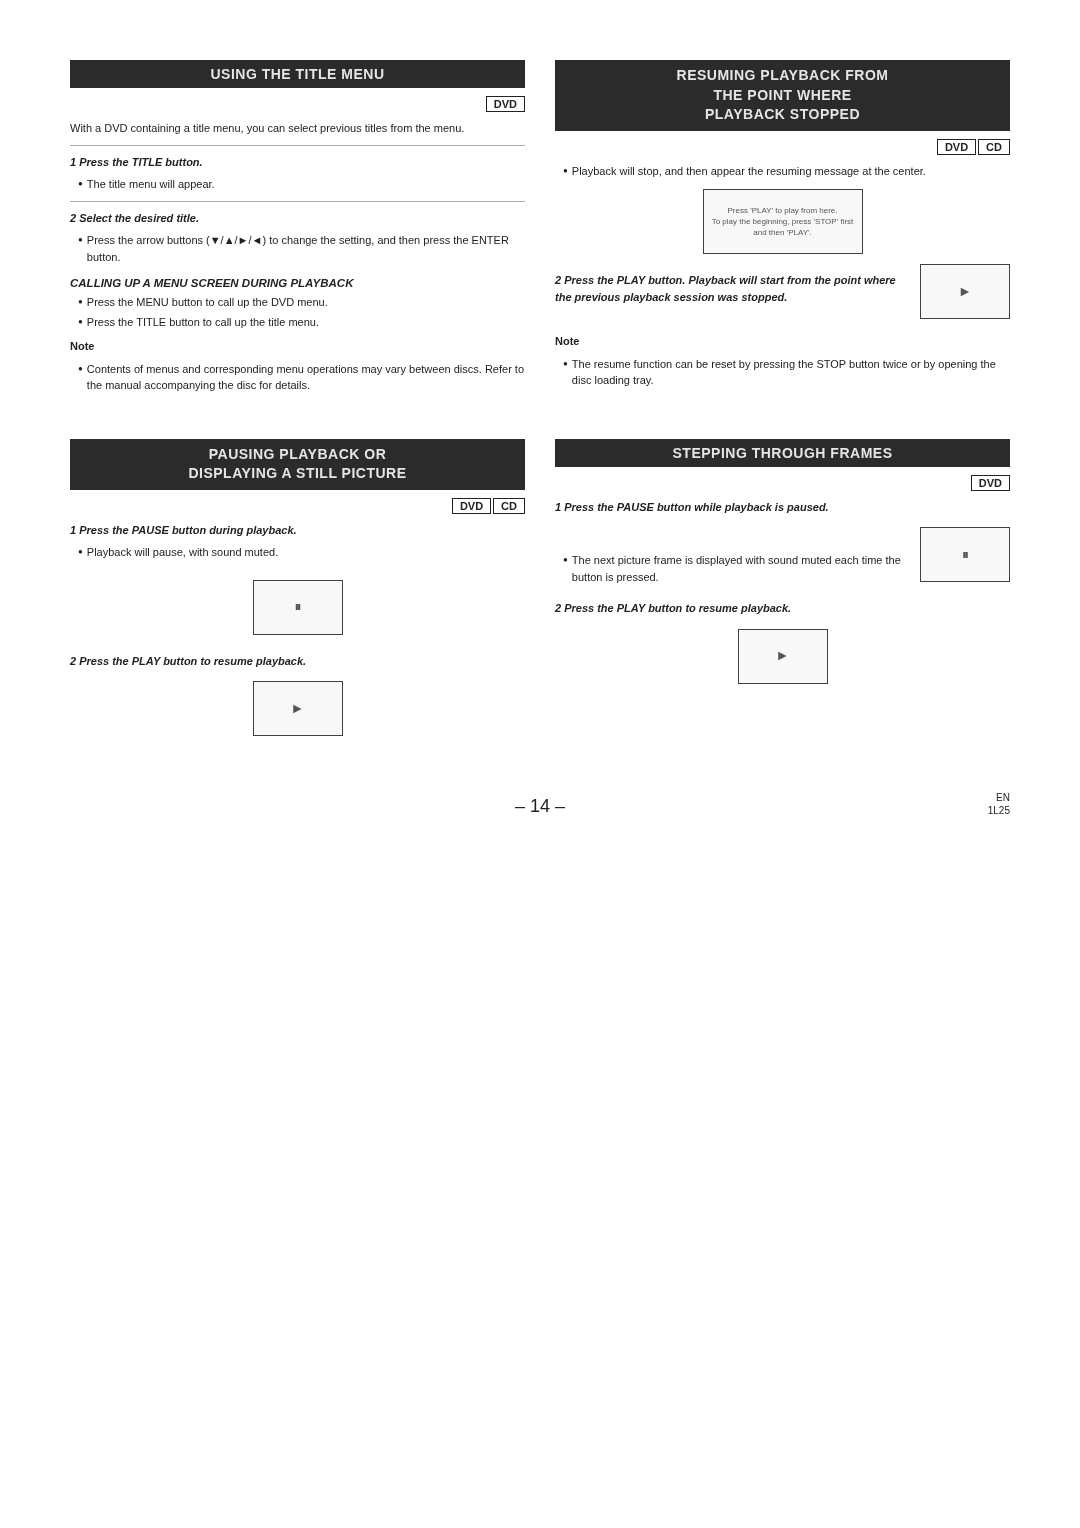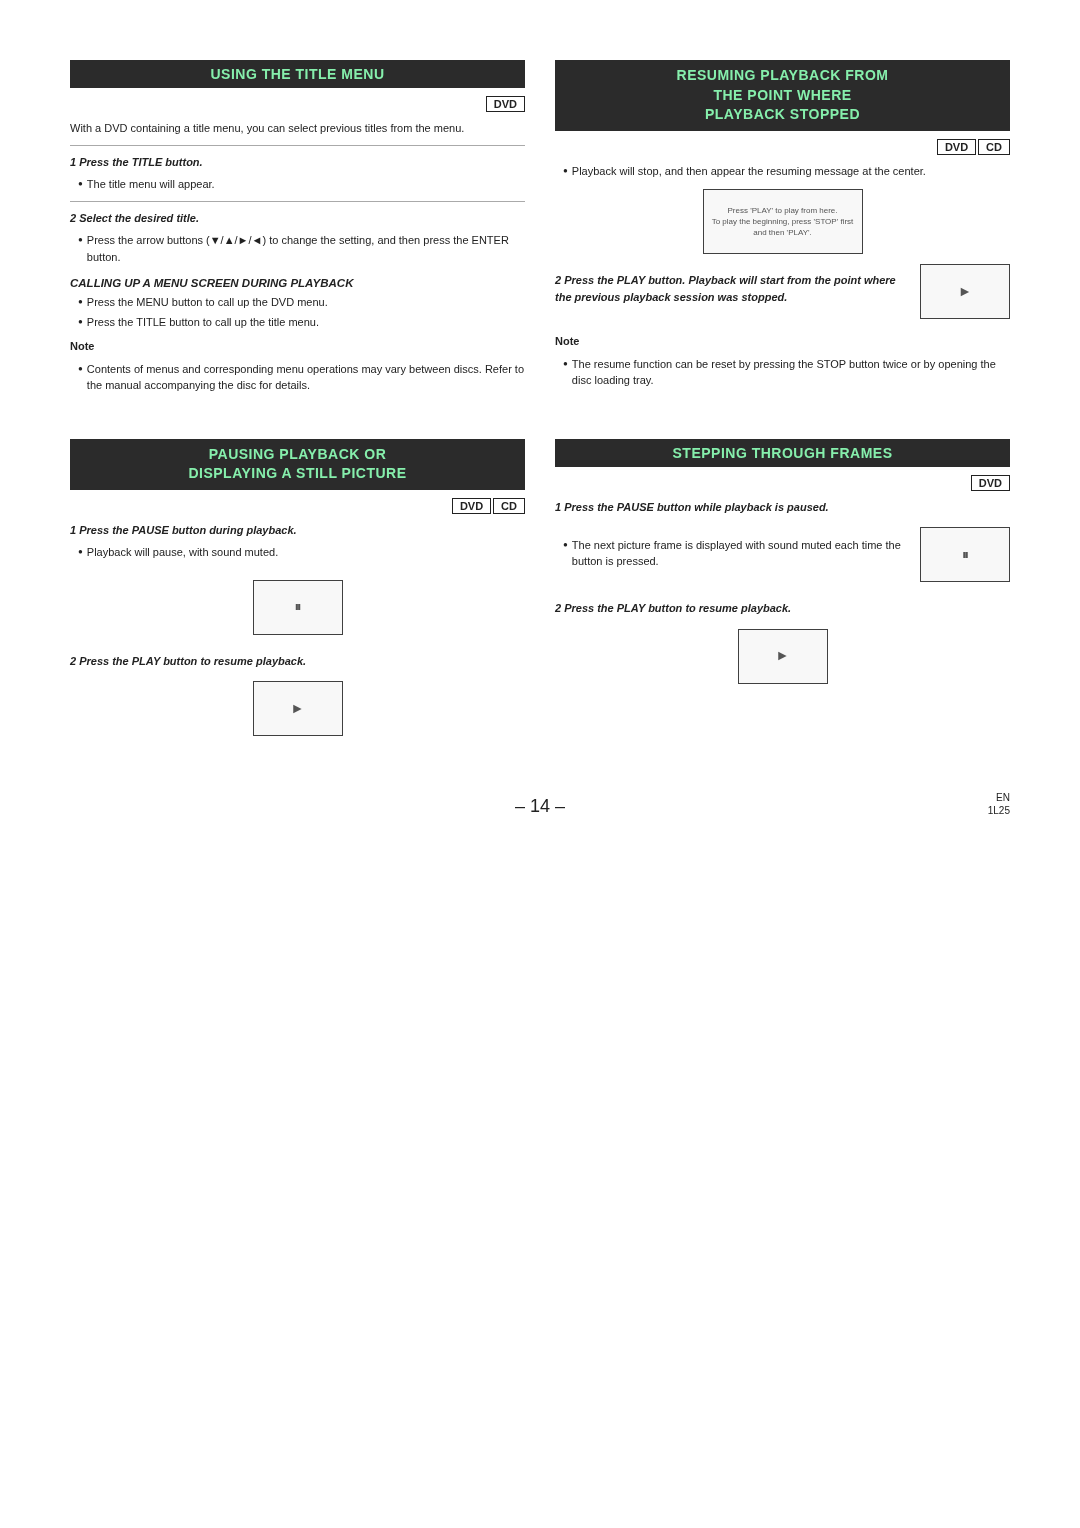--- a/index.html
+++ b/index.html
@@ -21,21 +21,21 @@
 
     .two-col {
       display: grid;
       grid-template-columns: 1fr 1fr;
       gap: 0 30px;
     }
 
     
     .section-header {
       background: #2b2b2b;
-      color: #86efac;
+      color: #e5e5e5;
       text-align: center;
       font-weight: bold;
       font-size: 14px;
       padding: 6px 10px;
       text-transform: uppercase;
       letter-spacing: 0.5px;
       margin-bottom: 8px;
     }
 
     
@@ -301,21 +301,21 @@
       </div>
     </div>
 
     <div class="section-col">
       <div class="section-header">STEPPING THROUGH FRAMES</div>
       <div class="badge-row">
         <span class="badge">DVD</span>
       </div>
       <div class="section-body">
         <p class="step">1   Press the PAUSE button while playback is paused.</p>
-        <div style="display:flex;align-items:center;gap:10px;">
+        <div style="display:flex;align-items:flex-end;gap:10px;">
           <div style="flex:1;">
             <div class="bullet">
               <span>The next picture frame is displayed with sound muted each time the button is pressed.</span>
             </div>
           </div>
           <div class="screen-box screen-sm">
             <span class="pause-icon">⏸</span>
           </div>
         </div>
 

